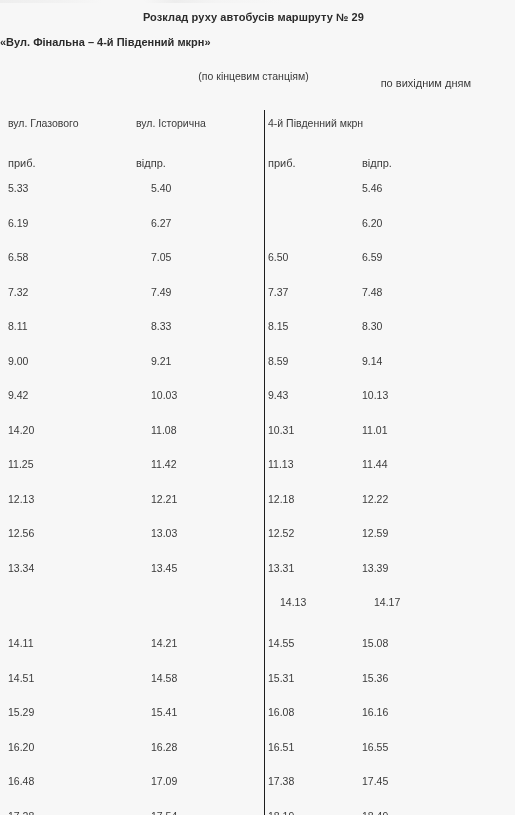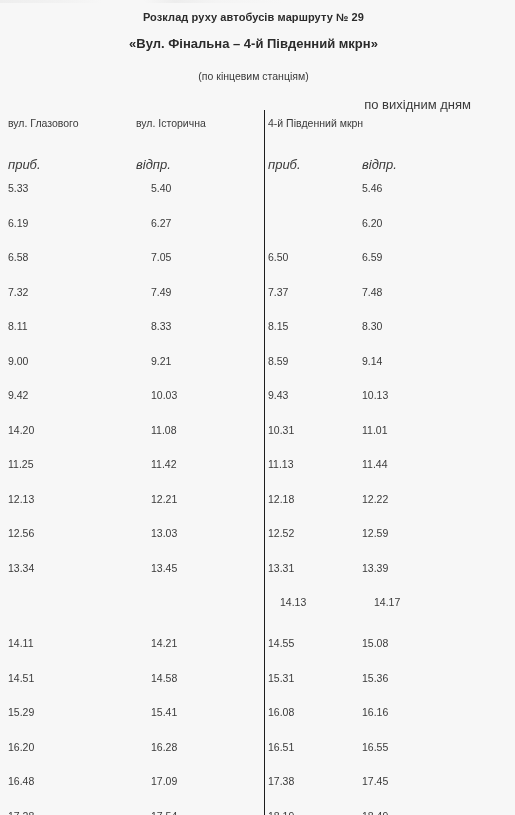--- a/index.html
+++ b/index.html
@@ -19,42 +19,42 @@
     background:linear-gradient(to right,#eeeeee 0%,#f2f2f2 12%,#f7f7f7 20%,#f7f7f7 28%,#ededed 34%,#f4f4f4 42%,#f7f7f7 55%,#f7f7f7 100%);
   }
 
   .title{
     position:absolute;left:0;right:0;top:11px;
     text-align:center;font-size:11px;font-weight:bold;color:#2b2b2b;
     letter-spacing:.1px;
   }
   .subtitle{
     position:absolute;left:0;right:0;top:36px;
-    text-align:center;font-size:13px;font-weight:bold;color:#2b2b2b;
+    font-size:11px;font-weight:bold;color:#2b2b2b;
   }
   .note{
     position:absolute;left:0;right:0;top:62px;
     text-align:center;font-size:10.5px;color:#3a3a3a;margin-top:8px;
   }
   .weekend{
-    position:absolute;right:36px;top:97px;
-    font-size:13px;color:#3a3a3a;
+    position:absolute;right:36px;top:77px;
+    font-size:11px;color:#3a3a3a;
   }
 
   .divider{
     position:absolute;left:264px;top:110px;width:1px;height:705px;
     background:#1d1d1d;
   }
 
   .hdr{position:absolute;font-size:10.5px;color:#3a3a3a;line-height:15px;}
   .hdr-c1{left:8px;top:116px;width:120px;}
   .hdr-c2{left:136px;top:116px;width:120px;}
   .hdr-c3{left:268px;top:116px;width:110px;}
 
-  .sub{position:absolute;font-size:13px;font-style:italic;color:#3a3a3a;}
+  .sub{position:absolute;font-size:11px;color:#3a3a3a;}
   .sub-c1{left:8px;top:157px;}
   .sub-c2{left:136px;top:157px;}
   .sub-c3{left:268px;top:157px;}
   .sub-c4{left:362px;top:157px;}
 
   .rows{position:absolute;left:0;top:181px;width:515px;}
   .row{position:relative;height:34.5px;padding-left:44px;}
   .row.gap{height:41px;margin-left:12px;}
   .cell{
     position:absolute;top:0;font-size:10.5px;color:#3a3a3a;

